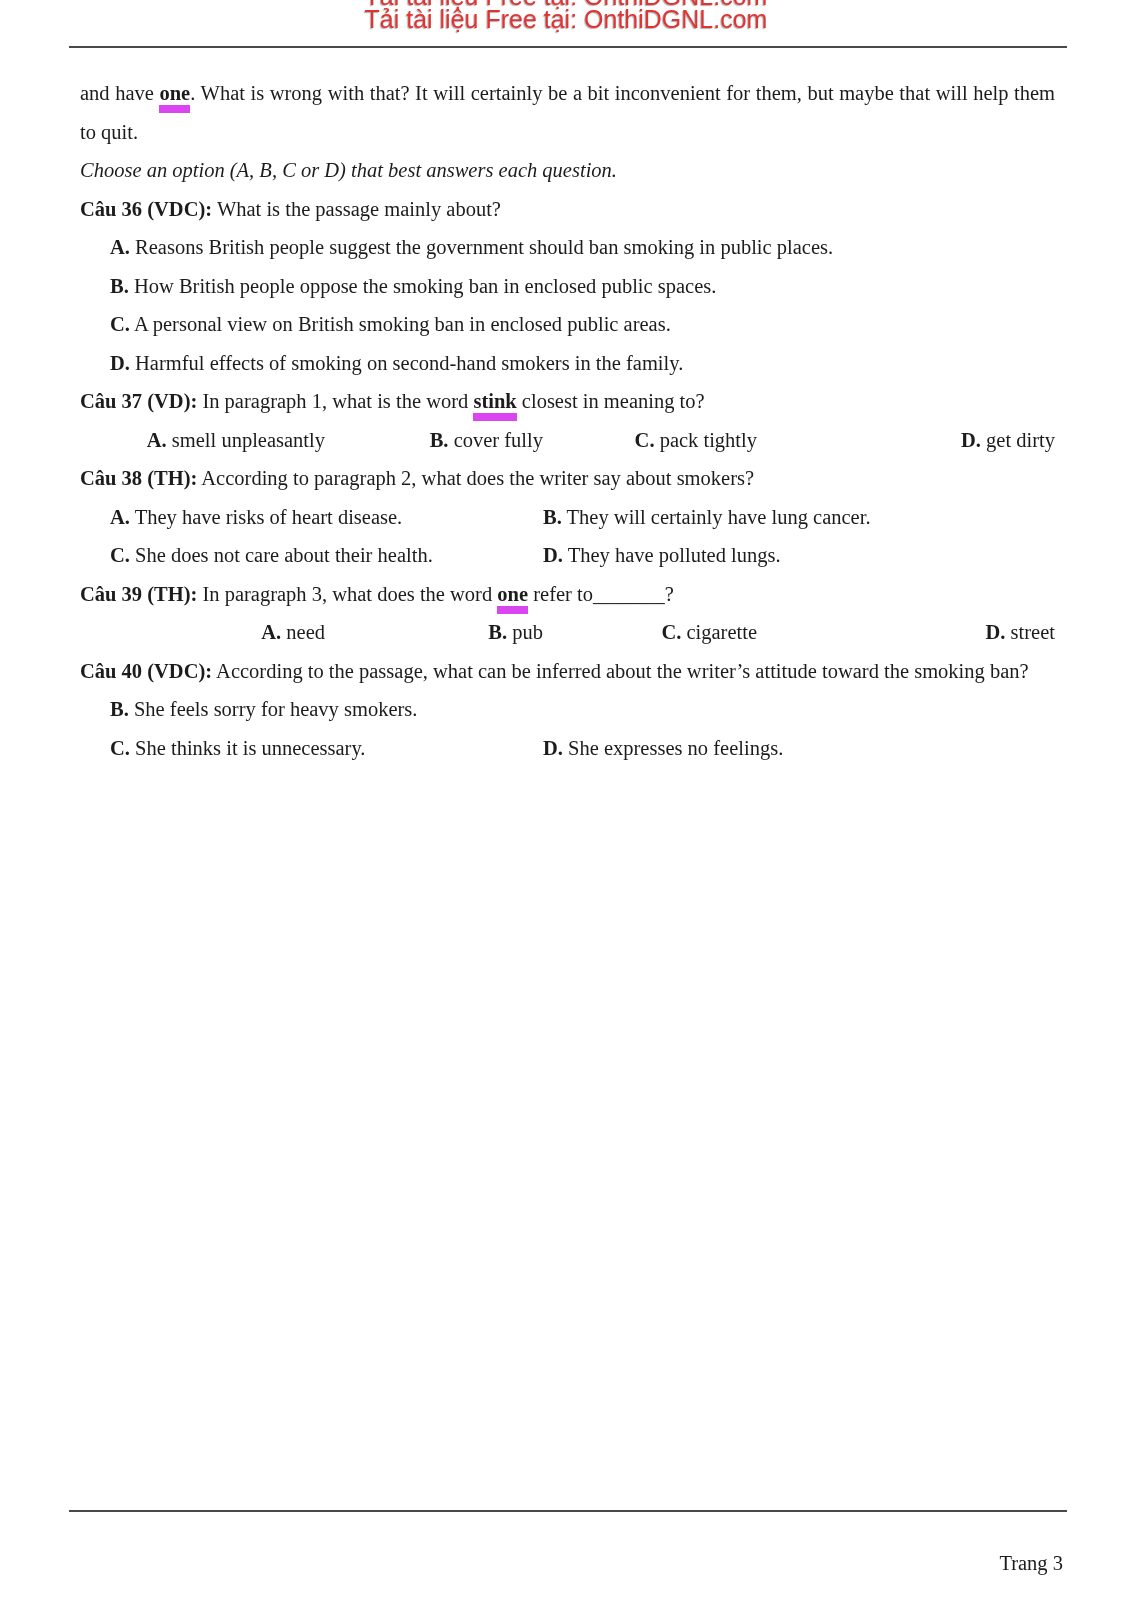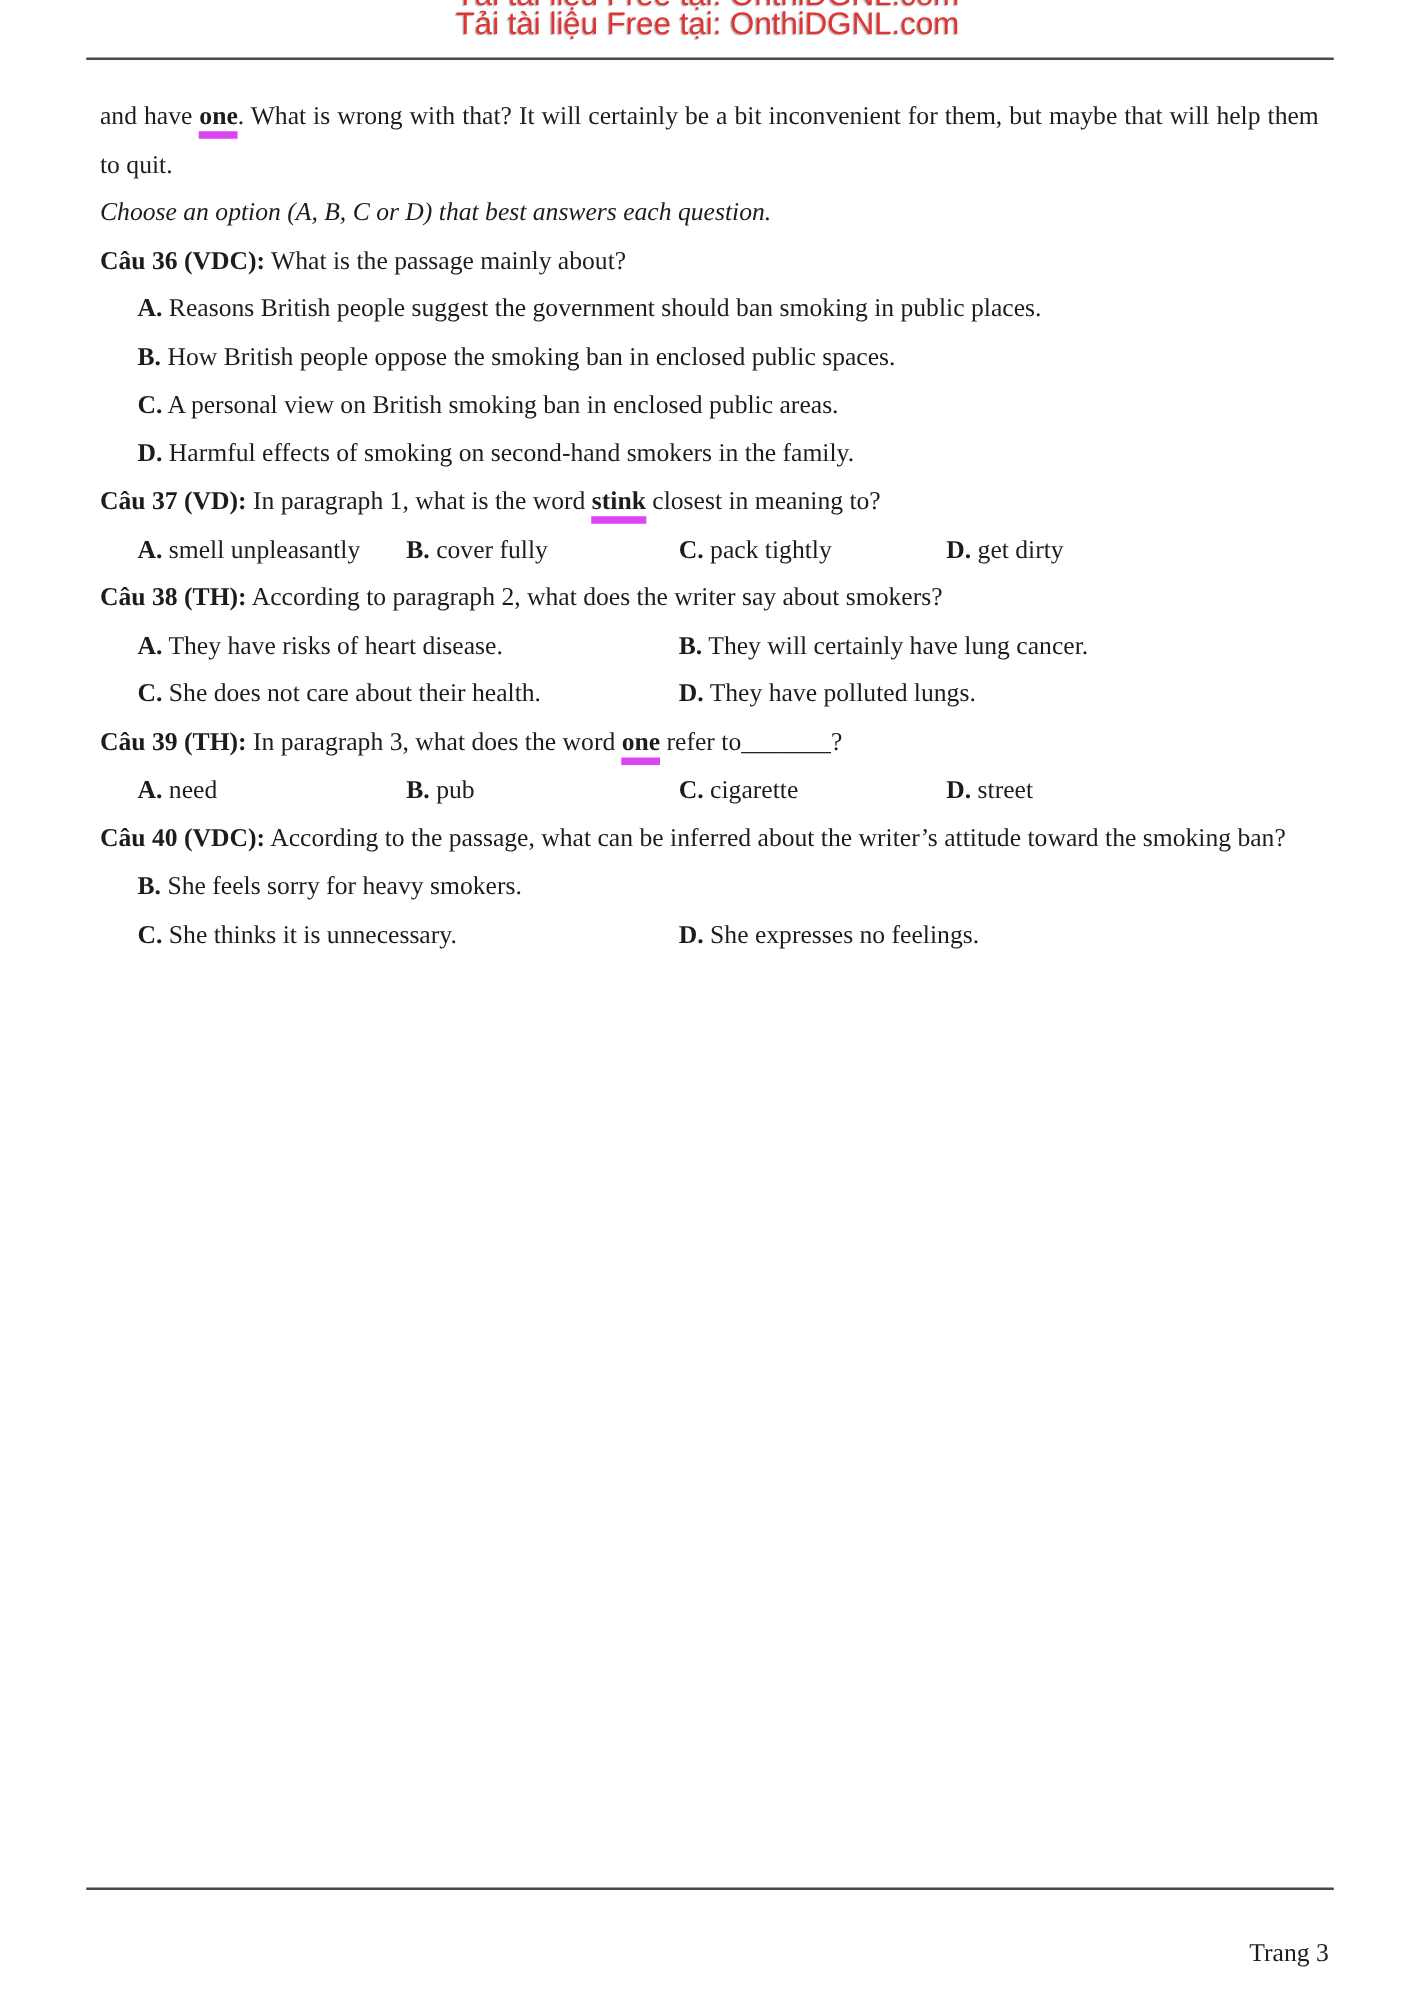--- a/index.html
+++ b/index.html
@@ -30,27 +30,28 @@
   .rule.top { top:46px; }
   .rule.bottom { top:1510px; }
   .content {
     position:absolute; top:74px; left:80px; width:975px;
     font-size:20.5px; line-height:38.5px;
   }
   .content p { margin:0; }
   .justify { text-align:justify; }
   .italic { font-style:italic; }
   .qlabel { font-weight:bold; }
-  .kw { font-weight:bold; border-bottom:6px solid #d946ef; padding-bottom:1px; }
+  .kw { font-weight:bold; border-bottom:8px solid #d946ef; padding-bottom:1px; }
   .letter { font-weight:bold; }
   .opt-stacked { padding-left:30px; }
   .opt-grid4 {
     display:grid;
     grid-template-columns:215px 218px 214px 1fr;
     padding-left:30px;
+    text-align:right;
   }
   .opt-grid2 {
     display:grid;
     grid-template-columns:433px 1fr;
     padding-left:30px;
   }
   .footer-page {
     position:absolute; top:1516px; right:69px;
     font-size:20.5px;
     margin-top:36px;

